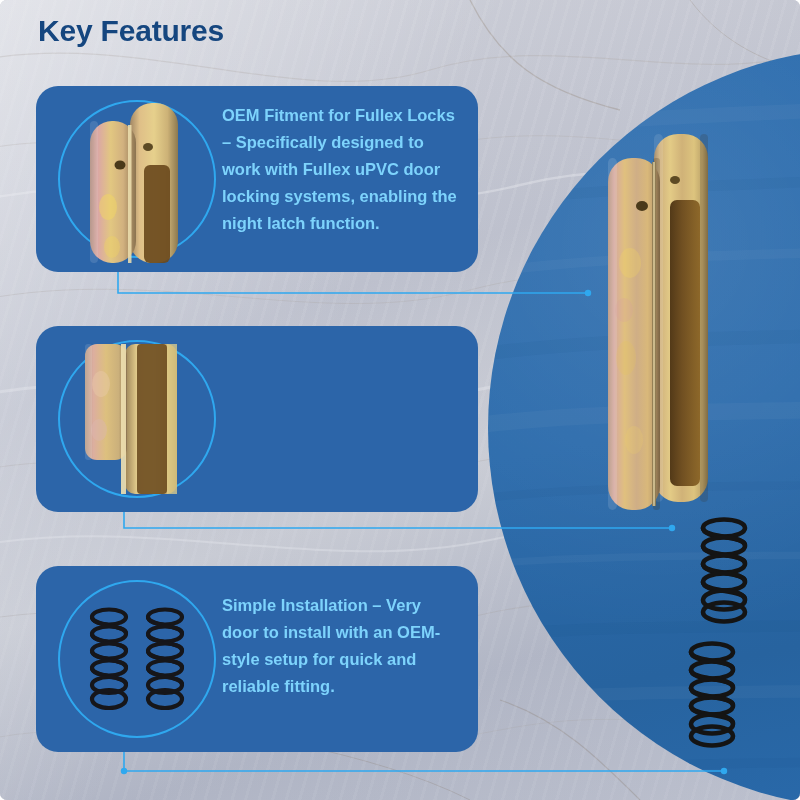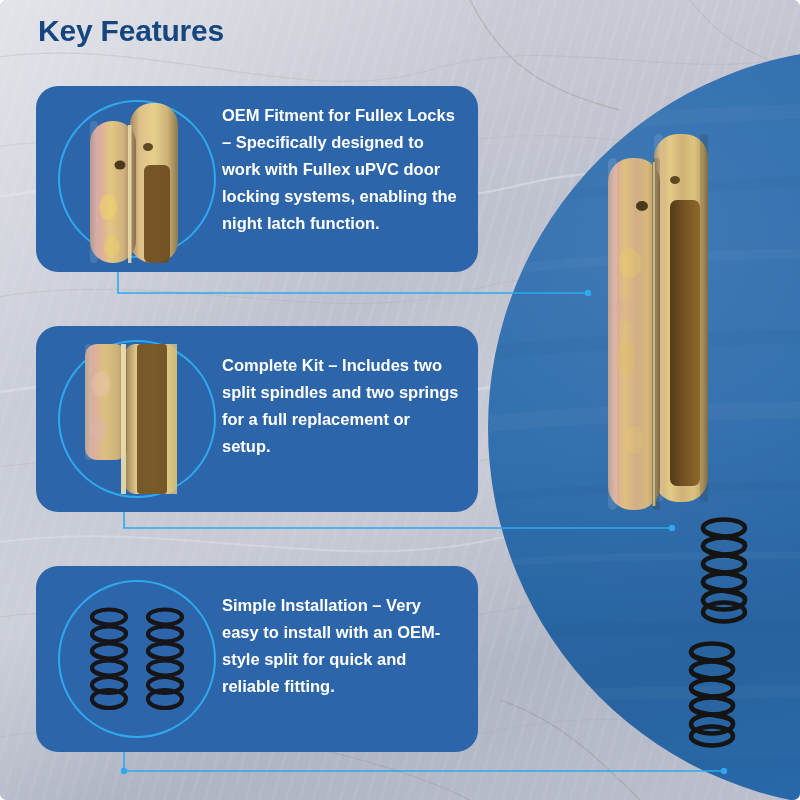--- a/index.html
+++ b/index.html
@@ -109,21 +109,21 @@
   }
 
   .card-text {
     position: absolute;
     left: 186px;
     right: 16px;
     top: 16px;
     font-size: 16.5px;
     font-weight: bold;
     line-height: 27px;
-    color: #ffffff;
+    color: #7dd3fc;
   }
   .card-2 .card-text { top: 26px; }
   .card-3 .card-text { top: 26px; }
 
   
   .connector { position: absolute; left: 0; top: 0; width: 800px; height: 800px; pointer-events: none; }
 
   
   .springs { display: flex; gap: 14px; align-items: center; justify-content: center; }
 </style>
@@ -349,21 +349,20 @@
           <g>
             <rect x="14" y="0" width="42" height="116" rx="12" fill="url(#t2a)"></rect>
             <ellipse cx="30" cy="40" rx="9" ry="13" fill="#e9c9a8" opacity="0.45"></ellipse>
             <ellipse cx="28" cy="86" rx="8" ry="11" fill="#dcb6b0" opacity="0.45"></ellipse>
             <rect x="14" y="0" width="7" height="116" rx="3" fill="#ffffff" opacity="0.12"></rect>
           </g>
           <rect x="50" y="0" width="5" height="150" fill="#efe0b0" opacity="0.9"></rect>
         </svg>
       </div>
     </div>
-    <div class="card-text">Complete Kit – Includes two split spindles and two springs for a full replacement or setup.</div>
   </div>
 
   <div class="card card-3">
     <div class="thumb">
       <div class="thumb-art">
         <div class="springs">
           <svg width="42" height="106" viewBox="0 0 42 106">
             <g fill="none" stroke="#16161a" stroke-width="4.2" stroke-linecap="round">
               <ellipse cx="21" cy="11" rx="17" ry="7.5"></ellipse>
               <path d="M4,11 C4,20 38,19 38,27"></path>
@@ -387,16 +386,16 @@
               <path d="M4,45 C4,54 38,53 38,61"></path>
               <ellipse cx="21" cy="62" rx="17" ry="7.5"></ellipse>
               <path d="M4,62 C4,71 38,70 38,78"></path>
               <ellipse cx="21" cy="79" rx="17" ry="8"></ellipse>
               <ellipse cx="21" cy="93" rx="17" ry="9"></ellipse>
             </g>
           </svg>
         </div>
       </div>
     </div>
-    <div class="card-text">Simple Installation – Very easy to install with an OEM-style split for quick and reliable fitting.</div>
+    <div class="card-text">Simple Installation – Very door to install with an OEM-style setup for quick and reliable fitting.</div>
   </div>
 
 </div>
 
 </body></html>

